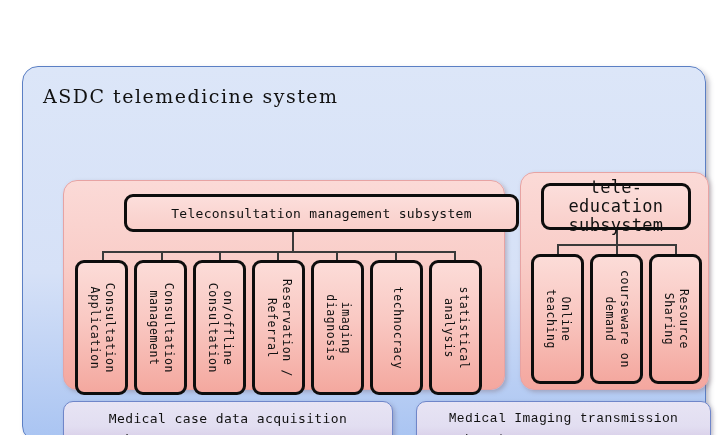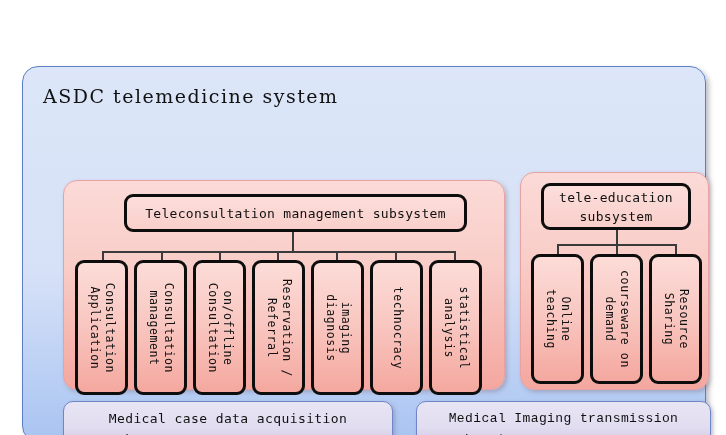--- a/index.html
+++ b/index.html
@@ -35,22 +35,22 @@
 
   
   .hdr-box{
     position:absolute;box-sizing:border-box;
     border:3px solid #0d0d0d;border-radius:9px;
     background:linear-gradient(to bottom,#fcdedb 0%,#f9cfca 100%);
     display:flex;align-items:center;justify-content:center;
     text-align:center;color:#111;font-size:13px;line-height:19px;
     letter-spacing:.3px;white-space:pre-line;z-index:4;
   }
-  #teleconsult-header{left:60px;top:13px;width:343px;height:38px;}
-  #teleedu-header{left:20px;top:10px;width:150px;height:47px;font-size:13px;}
+  #teleconsult-header{left:60px;top:13px;width:395px;height:38px;}
+  #teleedu-header{left:20px;top:10px;width:150px;height:47px;font-size:17px;}
 
   
   .leaf-box{
     position:absolute;box-sizing:border-box;
     border:3px solid #0d0d0d;border-radius:9px;
     background:linear-gradient(to bottom,#fcdcd8 0%,#f9c8c2 45%,#f4a89f 100%);
     z-index:4;overflow:hidden;
   }
   .leaf-inner{
     position:absolute;left:50%;top:50%;

